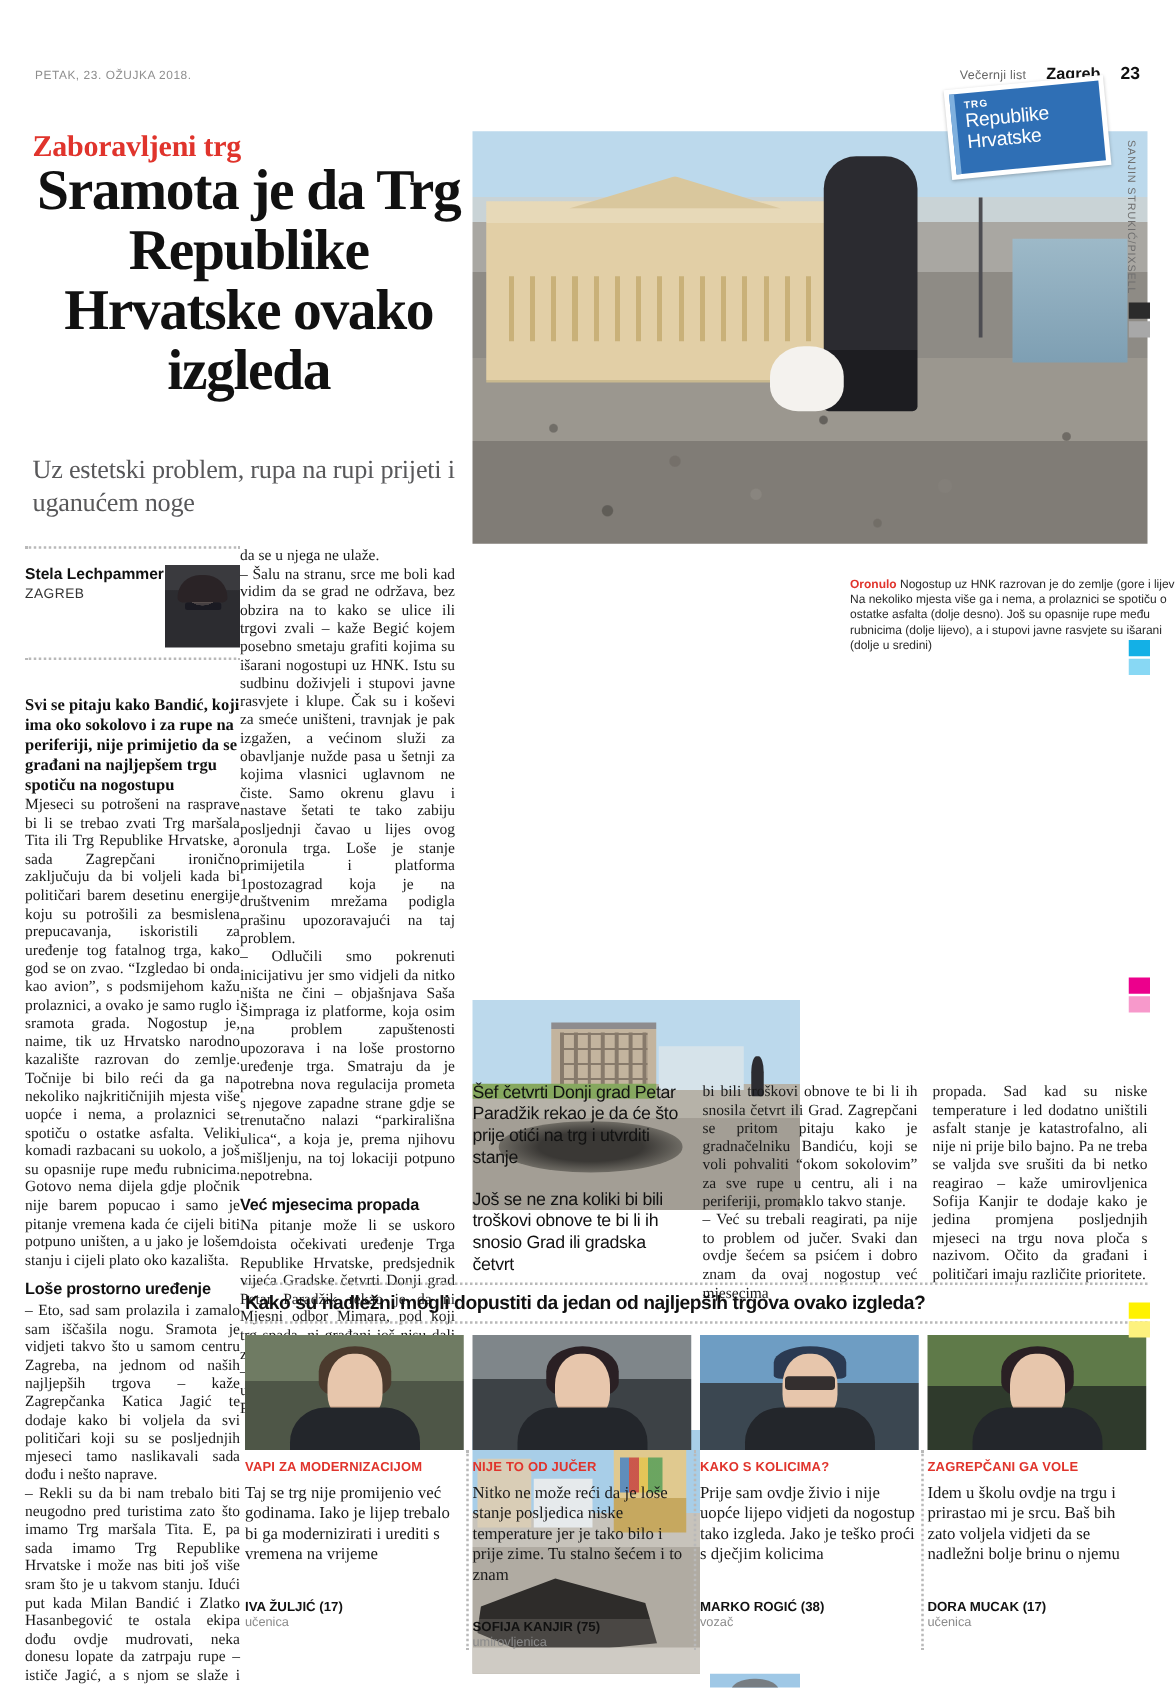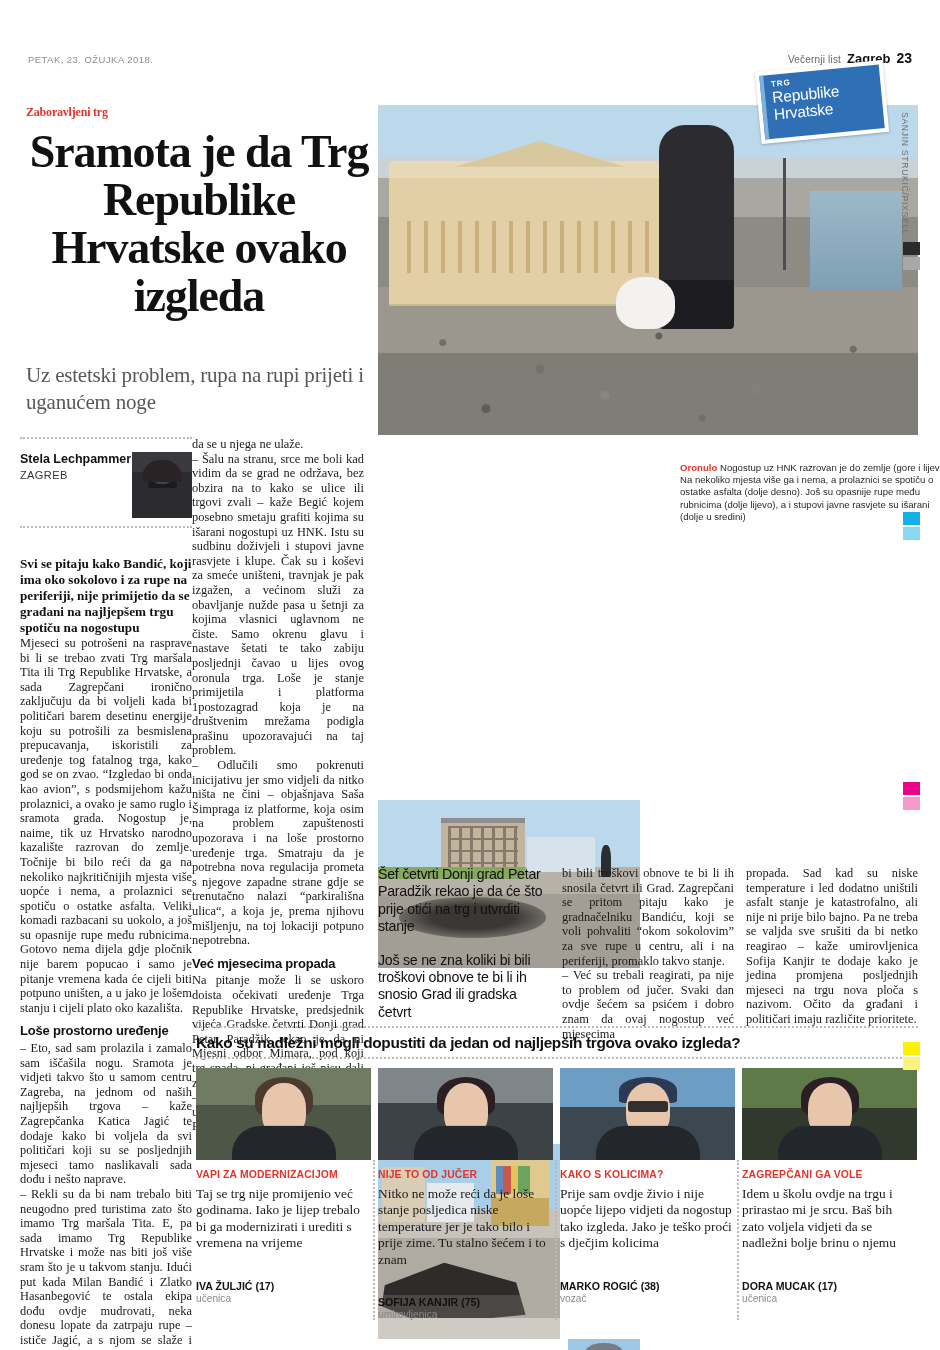--- a/index.html
+++ b/index.html
@@ -13,29 +13,29 @@
 
   
   .masthead {
     position: absolute; left: 28px; top: 50px; right: 28px; height: 22px;
     display: flex; align-items: baseline; justify-content: space-between;
   }
   .mast-date {
     font-size: 9.5px; letter-spacing: .45px; color: #8e8e8e;
     font-family: "Liberation Sans", sans-serif;
   }
-  .mast-right { display: flex; align-items: baseline; gap: 6px; }
+  .mast-right { display: flex; align-items: baseline; gap: 16px; }
   .mast-paper { font-size: 10px; color: #666; letter-spacing: .2px; }
   .mast-section { font-size: 13px; font-weight: bold; color: #111; }
   .mast-page { font-size: 14px; font-weight: bold; color: #111; }
 
   
   .kicker {
     position: absolute; left: 26px; top: 105px;
-    font-size: 12px; font-weight: bold; color: #e0342c;
+    font-size: 24px; font-weight: bold; color: #e0342c;
     letter-spacing: -.2px;
     font-family: "Liberation Serif", serif;
   }
   .headline {
     position: absolute; left: 24px; top: 128px; width: 350px;
     font-family: "Liberation Serif", serif;
     font-weight: bold; font-size: 46px; line-height: 48px;
     color: #111; letter-spacing: -1.1px; text-align: center;
   }
   .subhead {

